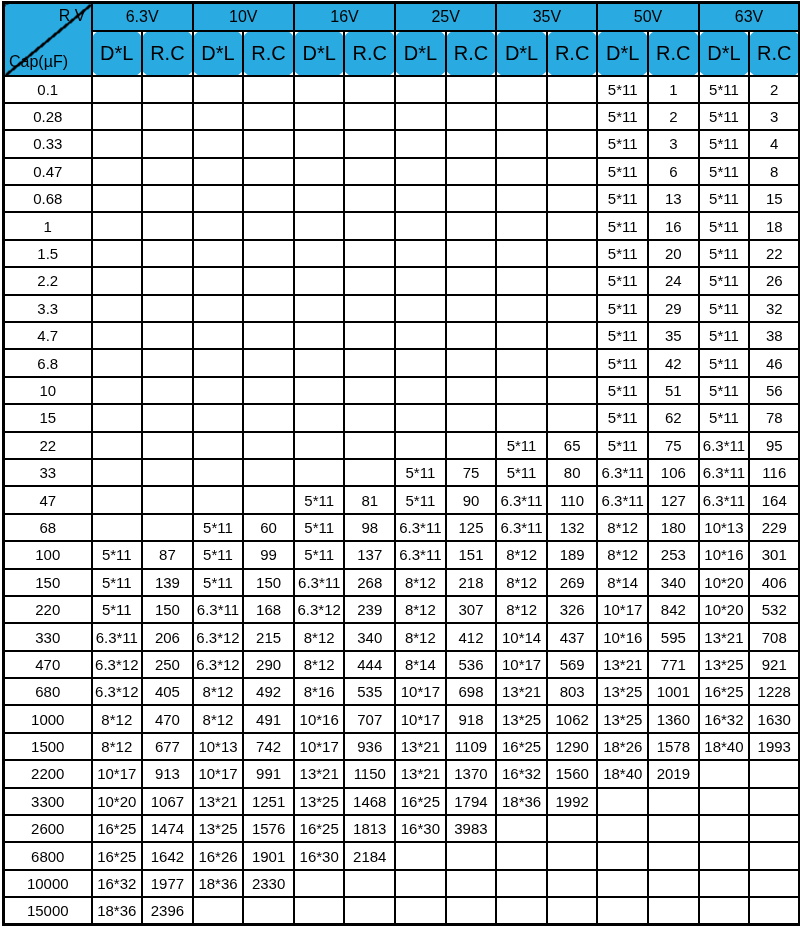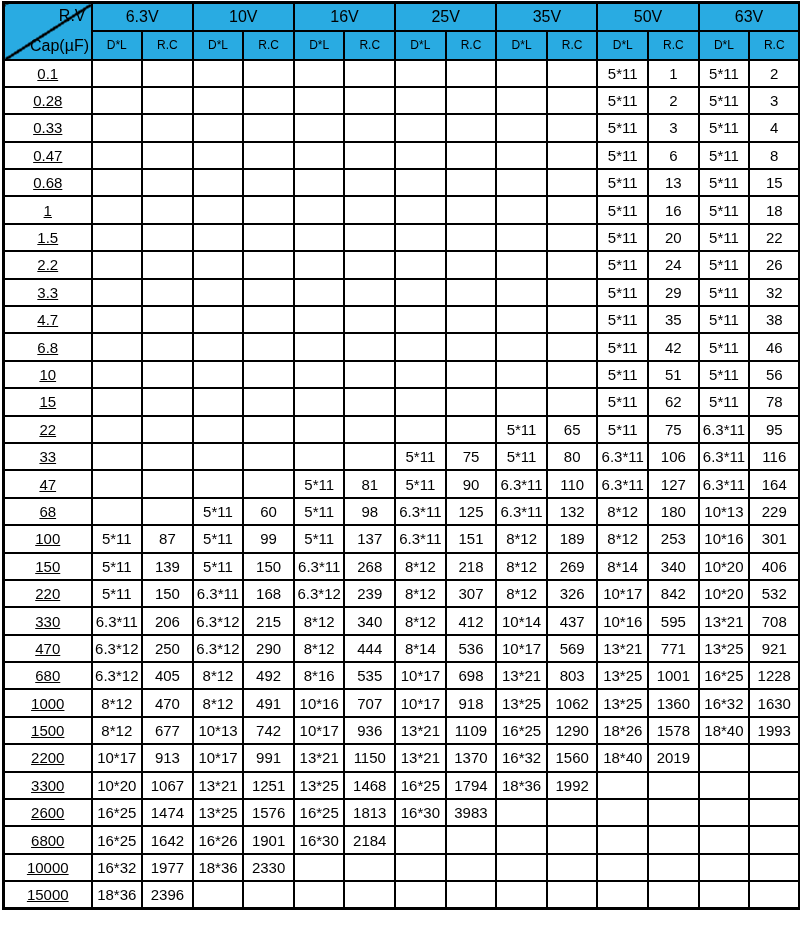--- a/index.html
+++ b/index.html
@@ -32,23 +32,23 @@
     font-size: 15px;
     font-weight: normal;
     overflow: hidden;
     white-space: nowrap;
     padding: 0;
   }
   table.spec col.cap-col { width: 88px; }
   table.spec col.data-col { width: 50.6px; }
   thead th { background: var(--header-bg); }
   thead tr.volt-row th { height: 28px; font-size: 16px; }
-  thead tr.sub-row th { height: 29px; font-size: 12px; }
+  thead tr.sub-row th { height: 45px; font-size: 20px; border-radius: 9px; }
   tbody td { height: 27.4px; }
-  td.cap { font-size: 15px; text-decoration: underline; }
+  td.cap { font-size: 15px; }
 
   
   th.corner {
     position: relative;
     background:
       linear-gradient(to bottom right,
         rgba(0,0,0,0) calc(50% - 1.3px),
         #000 calc(50% - 1.3px),
         #000 calc(50% + 1.3px),
         rgba(0,0,0,0) calc(50% + 1.3px)),
@@ -56,21 +56,20 @@
   }
   .corner-rv {
     position: absolute;
     top: 3px; right: 5px;
     font-size: 16px;
   }
   .corner-cap {
     position: absolute;
     bottom: 4px; left: 4px;
     font-size: 16px;
-    margin-left: 21px;
   }
   .footnote {
     margin-top: 5px;
     margin-left: 4px;
     font-size: 15px;
     text-align: left;
   }
 </style>
 </head>
 <body>

